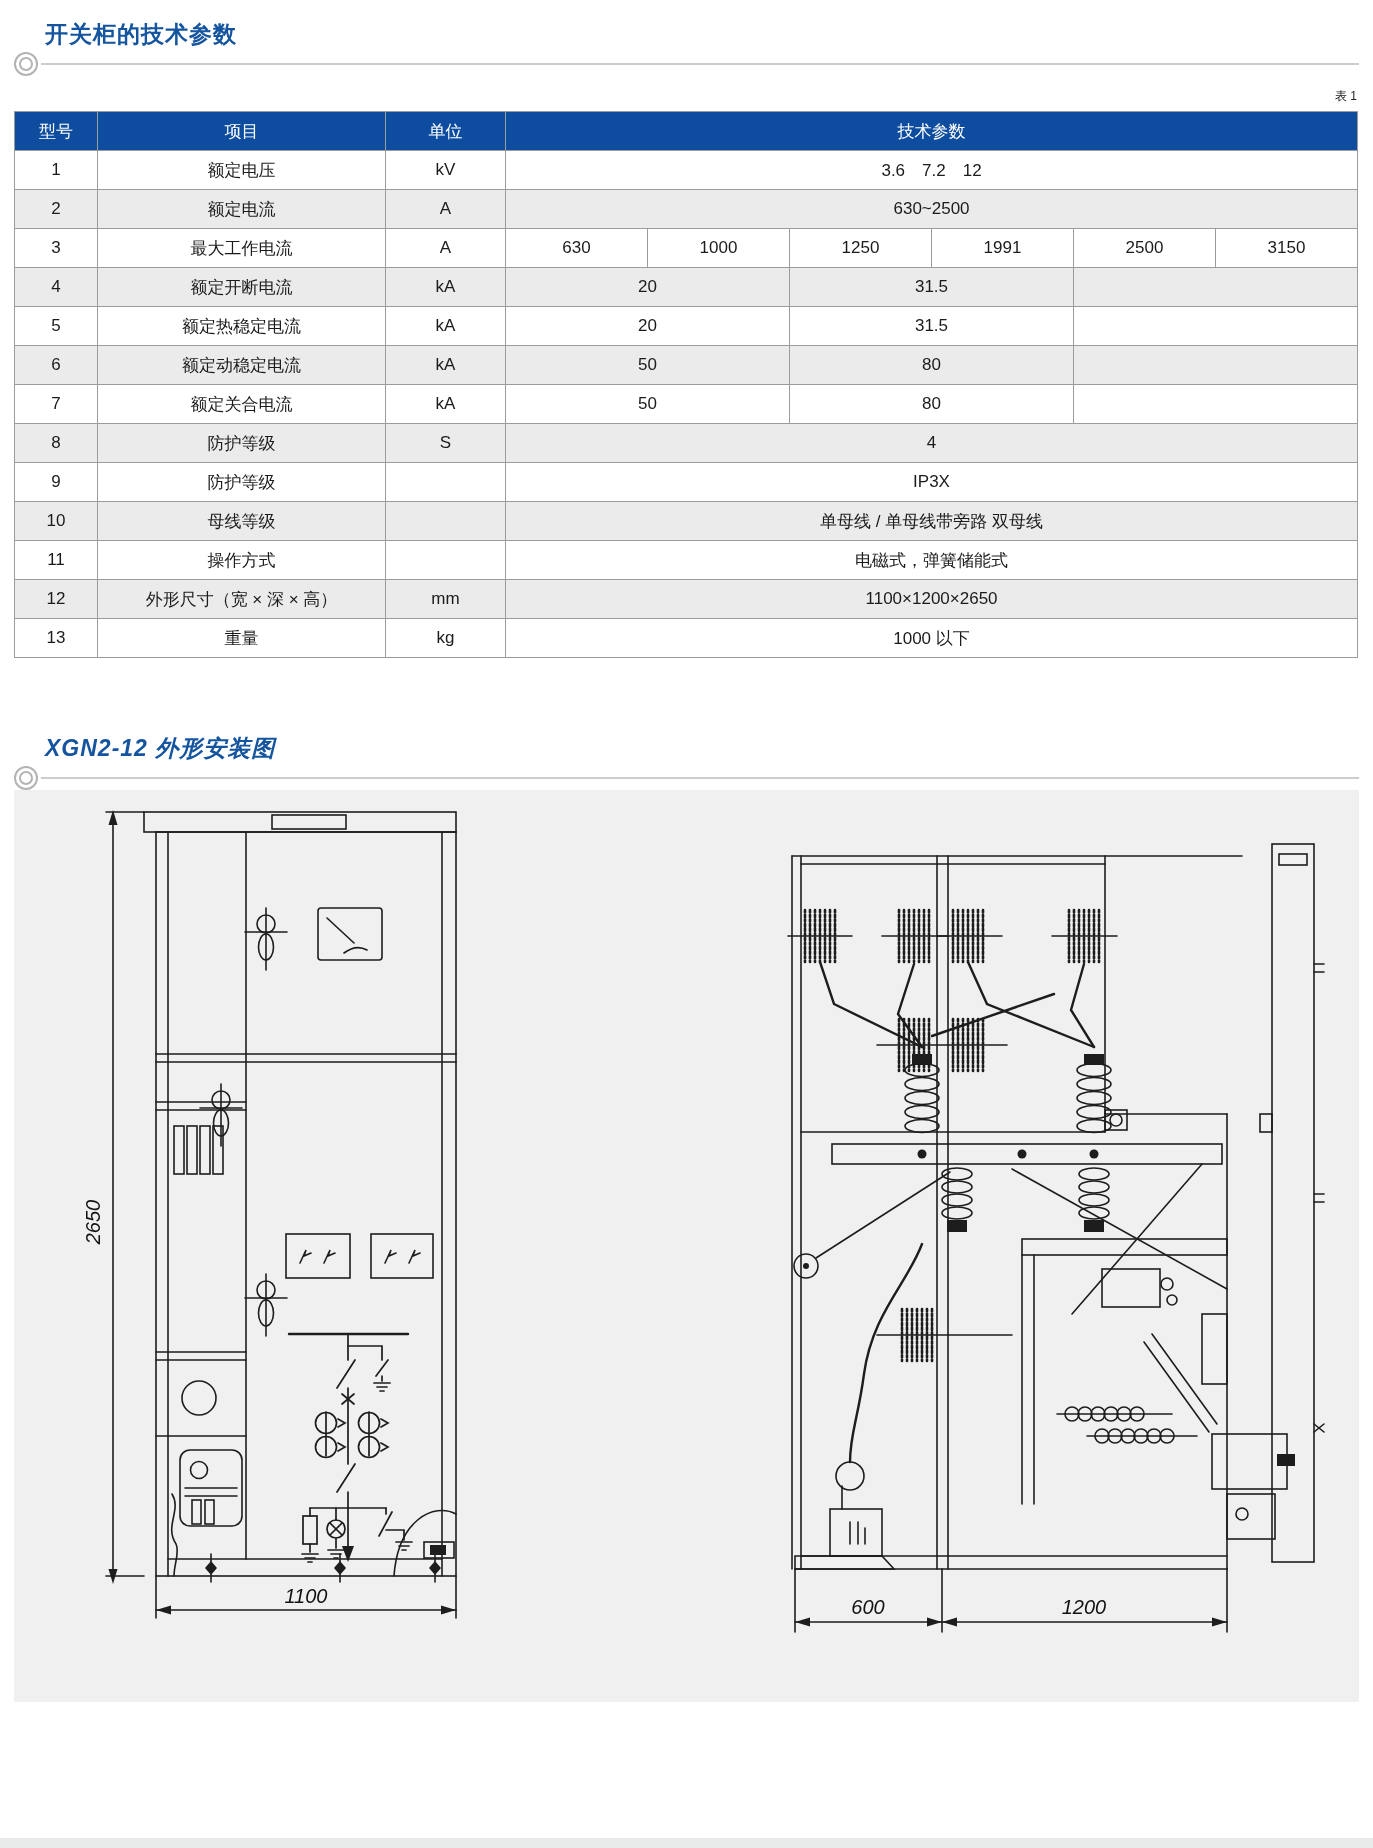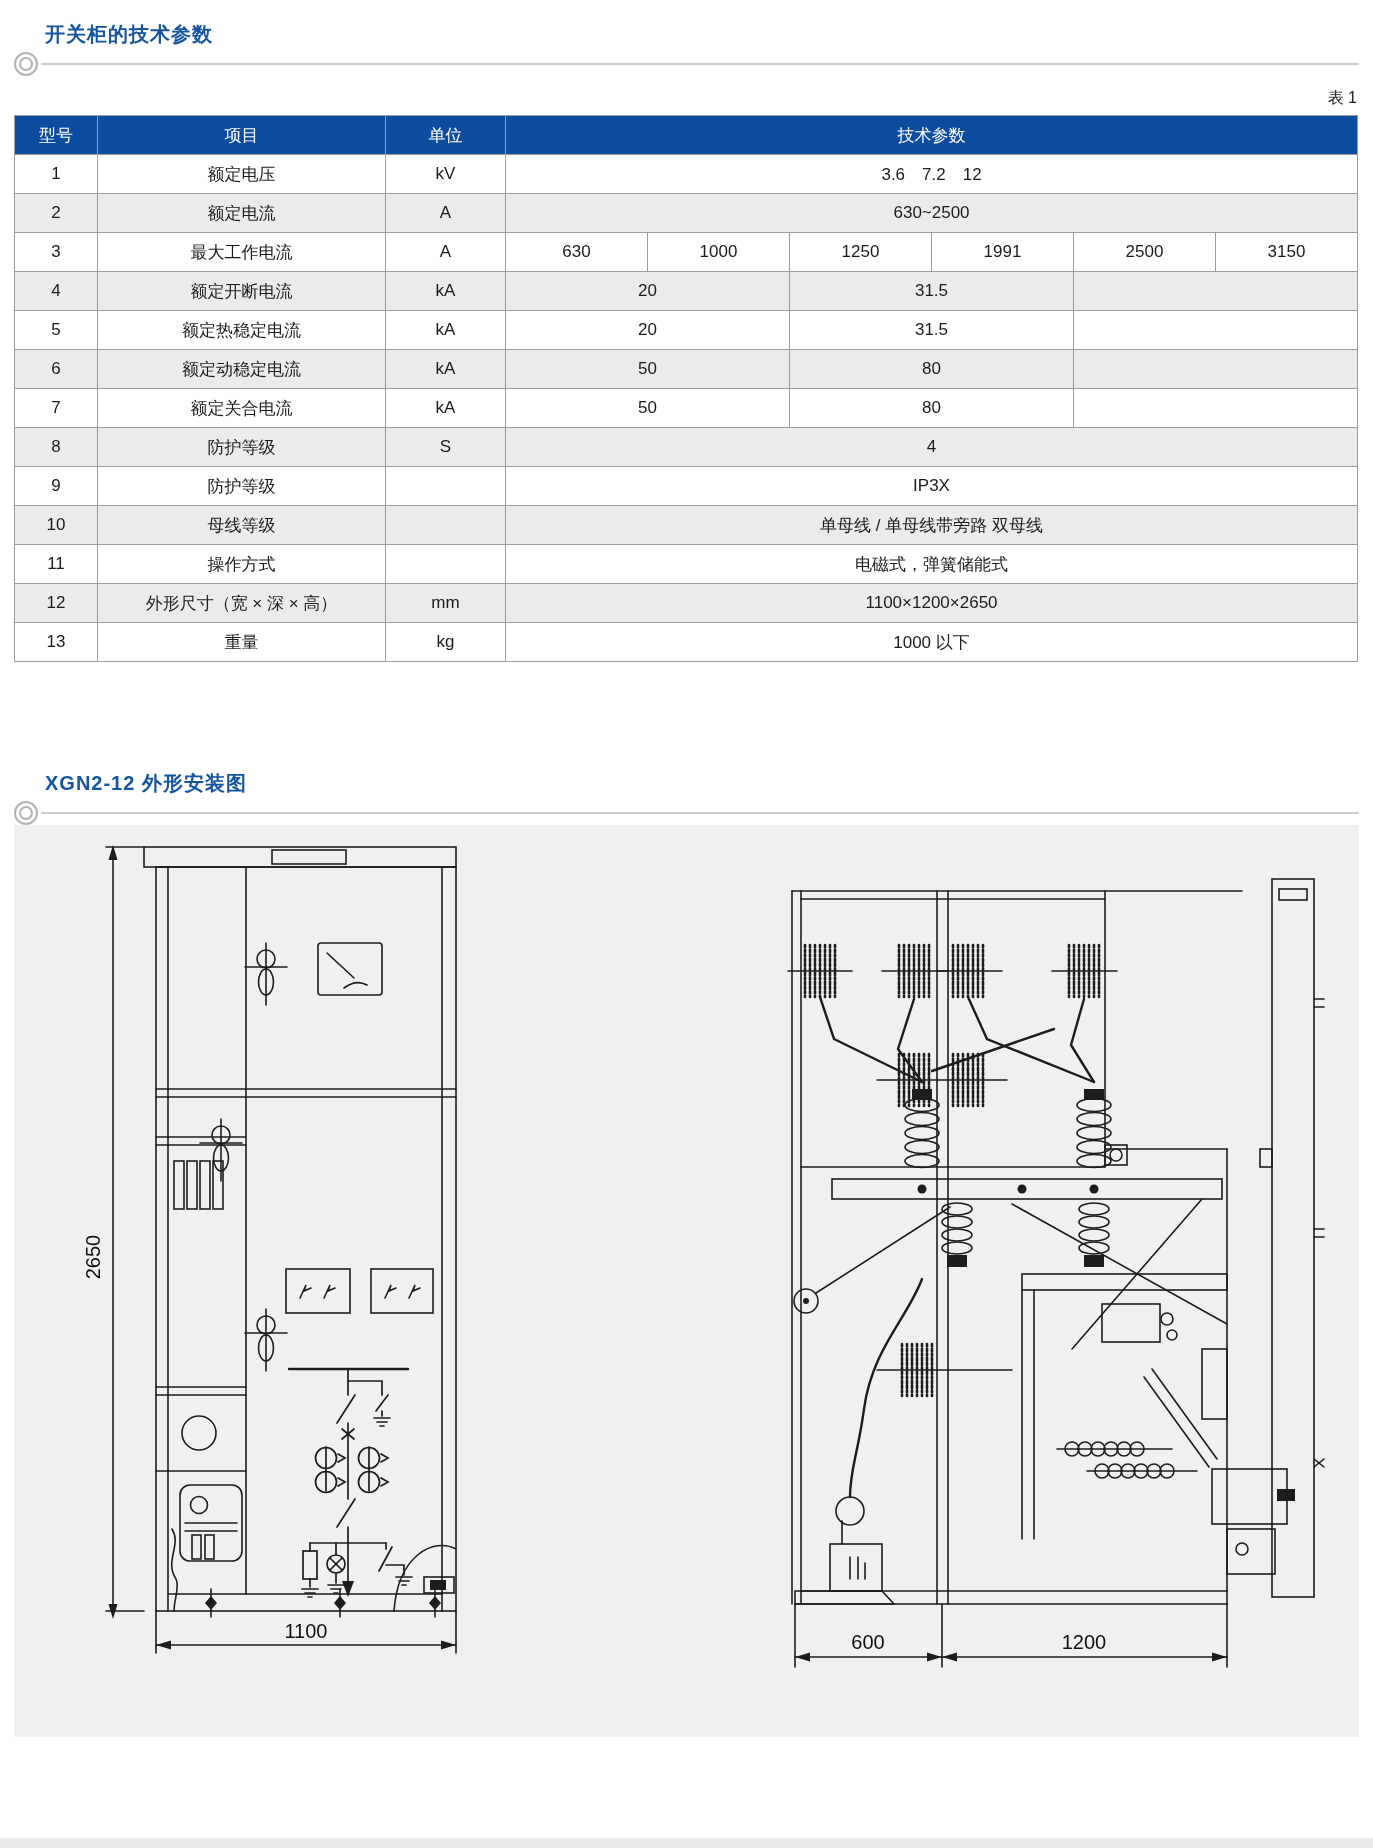--- a/index.html
+++ b/index.html
@@ -8,52 +8,52 @@
     background:#ffffff;
     font-family:"Liberation Sans","DejaVu Sans",sans-serif;
     position:relative;overflow:hidden;
     color:#1b1b1b;
   }
   .content{padding:20px 14px 0 14px;}
 
   
   .sec-title{
     margin:0 0 2px 31px;
-    font-size:20px;line-height:28px;font-weight:bold;
+    font-size:23px;line-height:28px;font-weight:bold;
     color:#15549e;letter-spacing:1px;
   }
   .sec-rule{display:flex;align-items:center;height:28px;}
   .ring{
     width:20px;height:20px;border:2px solid #b3b3b3;border-radius:50%;
     display:flex;align-items:center;justify-content:center;flex:0 0 auto;
     background:#fff;
   }
   .ring::after{content:"";width:10px;height:10px;border:2px solid #b3b3b3;border-radius:50%;}
   .rule-line{flex:1;height:2px;background:#cccccc;margin-left:3px;}
 
   
   .caption{
-    text-align:right;font-size:16px;color:#222;
+    text-align:right;font-size:12px;color:#222;
     margin:10px 2px 6px 0;white-space:pre;
   }
   table.params{
     border-collapse:collapse;table-layout:fixed;width:1113px;
   }
   table.params th,table.params td{
     border:1px solid #9c9c9c;height:38px;padding:0 2px;
     text-align:center;vertical-align:middle;
     font-size:17px;white-space:pre-wrap;
   }
   table.params thead th{
     background:#0d4c9e;color:#ffffff;font-weight:normal;
   }
   table.params tbody tr:nth-child(even){background:#ebebeb;}
   table.params tbody tr:nth-child(odd){background:#ffffff;}
 
-  .sec2{margin-top:107px;}
+  .sec2{margin-top:76px;font-style:italic;}
 
   
   .panel{
     position:relative;width:1345px;height:912px;
     background:#eff0ef;margin-top:-2px;
   }
   .panel svg{position:absolute;stroke:#1d1d1d;fill:none;stroke-width:1.6;stroke-linecap:round;}
   .panel svg text{fill:#111;stroke:none;font-size:20px;font-family:"Liberation Sans","DejaVu Sans",sans-serif;}
   .panel svg .blk{fill:#1d1d1d;stroke:none;}
   .panel svg .thick{stroke-width:2.4;}

